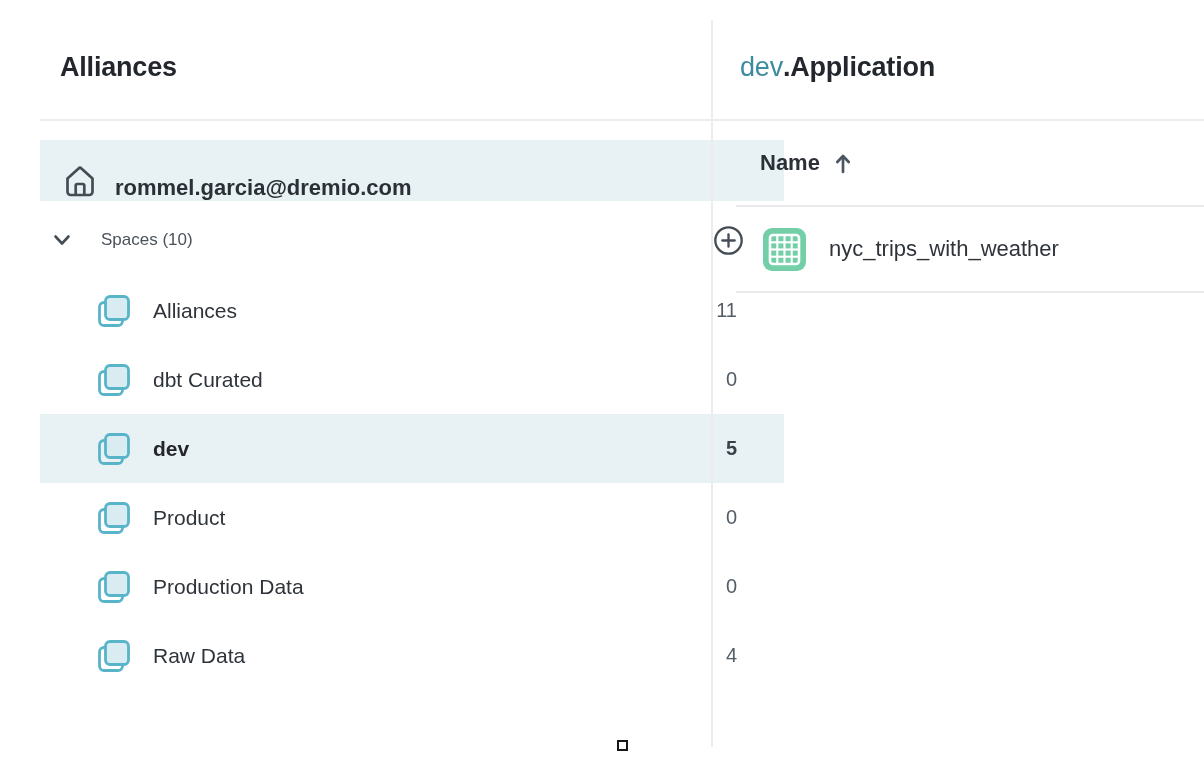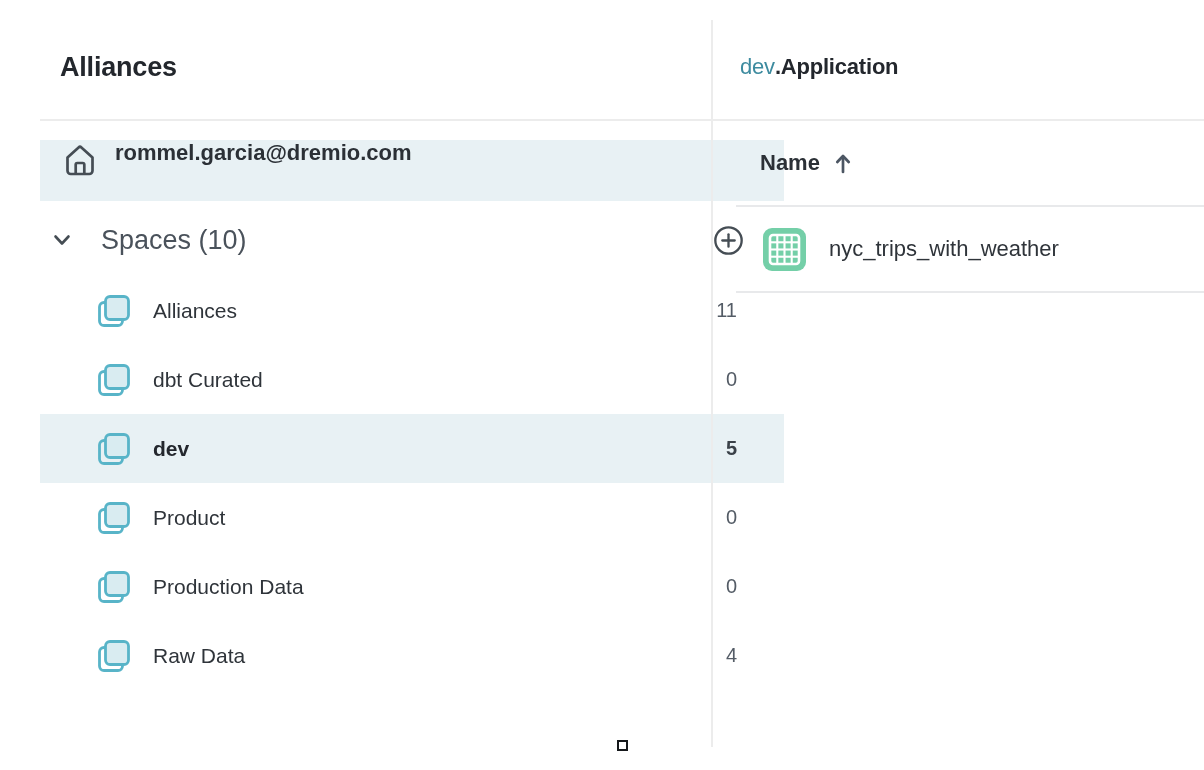--- a/index.html
+++ b/index.html
@@ -22,50 +22,50 @@
   .panel-title {
     margin: 0; padding: 50px 0 0 60px;
     font-size: 27px; line-height: 34px; font-weight: 700;
     color: #23272D; letter-spacing: -0.2px;
   }
   .h-divider-left { margin: 35px 0 0 40px; height: 2px; background: #ECECEC; }
 
   .home-row {
     margin: 19px 0 0 40px; height: 61px;
     background: #E8F1F4;
-    display: flex; align-items: flex-start;
+    display: flex; align-items: flex-end;
     padding-left: 20px; gap: 15px;
     cursor: pointer;
   }
   .home-label { font-size: 22px; font-weight: 700; color: #2B3036; }
 
   .spaces-row {
     margin: 9px 0 0 40px; height: 60px;
     display: flex; align-items: center;
     padding-left: 10px; padding-right: 40px;
     cursor: pointer;
   }
-  .spaces-label { margin-left: 27px; font-size: 27px; color: #4A525B; flex: 1; }
+  .spaces-label { margin-left: 27px; font-size: 17px; color: #4A525B; flex: 1; }
   .add-btn { display: flex; align-items: center; justify-content: center; cursor: pointer; background: none; border: none; padding: 0; }
 
   .space-items { margin-top: 6px; }
   .space-item {
     margin-left: 40px; height: 69px;
     display: flex; align-items: center;
     padding-left: 54px; padding-right: 47px;
     cursor: pointer;
   }
   .space-item .item-label { margin-left: 19px; font-size: 21px; color: #2F343A; flex: 1; }
   .space-item .item-count { font-size: 20px; color: #545C66; min-width: 30px; text-align: right; }
   .space-item.selected { background: #E8F1F4; }
   .space-item.selected .item-label { font-weight: 700; color: #23272D; }
   .space-item.selected .item-count { font-weight: 700; color: #3A4148; }
 
   
-  .crumb-row { margin: 0; padding: 50px 0 0 26px; font-size: 22px; line-height: 34px; letter-spacing: -0.2px; }
+  .crumb-row { margin: 0; padding: 50px 0 0 26px; font-size: 27px; line-height: 34px; letter-spacing: -0.2px; }
   .crumb-space { color: #3D8B9F; font-weight: 400; cursor: pointer; }
   .crumb-rest  { color: #23272D; font-weight: 700; }
   .h-divider-right { margin-top: 35px; height: 2px; background: #ECECEC; }
 
   .th-row {
     height: 84px; display: flex; align-items: center;
     padding-left: 46px; gap: 13px; cursor: pointer; border-radius: 31px;
   }
   .th-label { font-size: 22px; font-weight: 600; color: #2B3036; }
   .row-divider { margin-left: 22px; height: 2px; background: #E8E9EB; }

